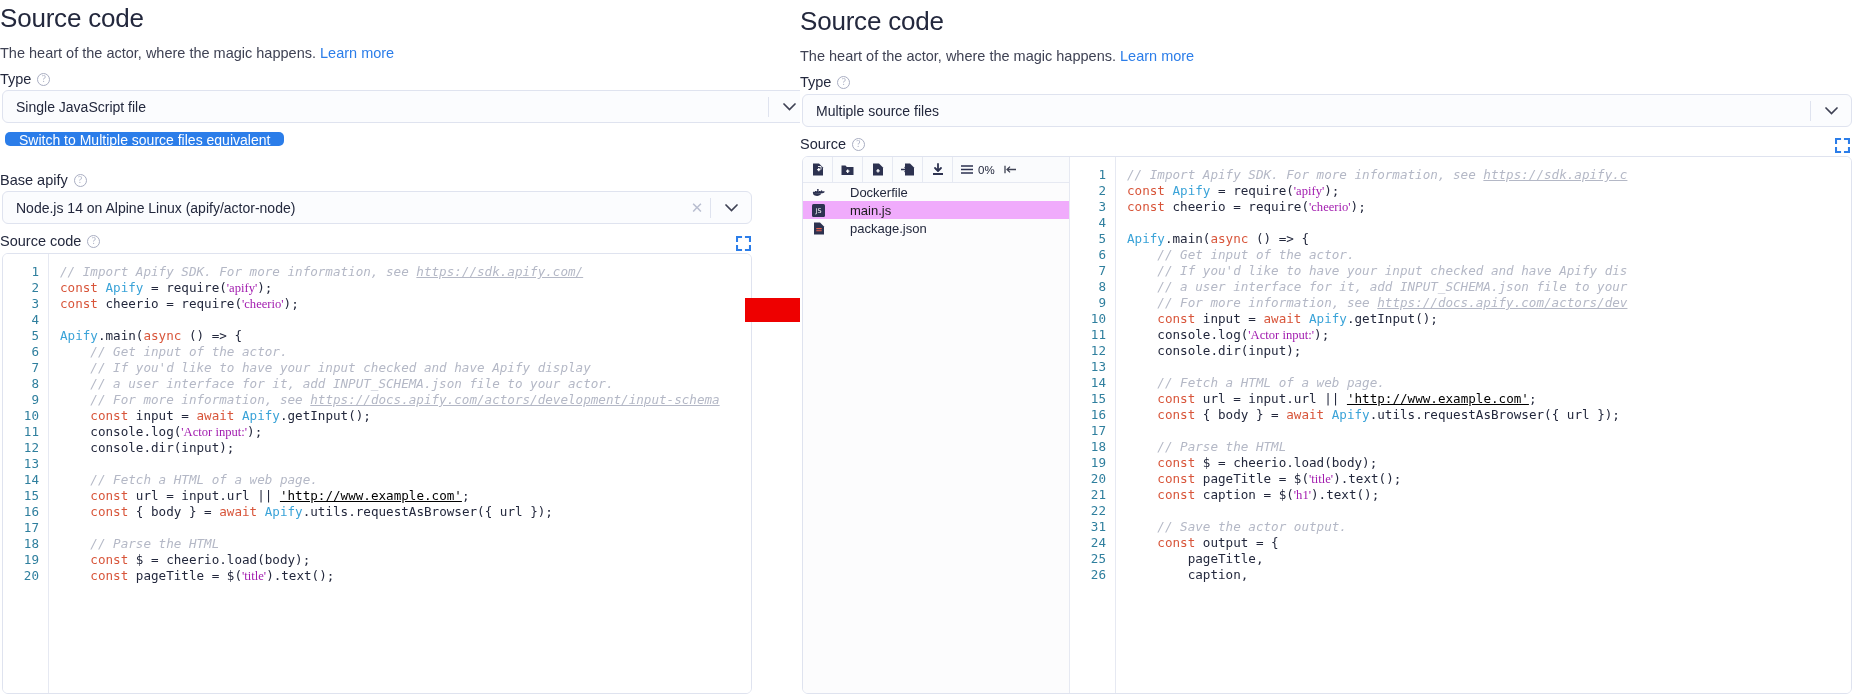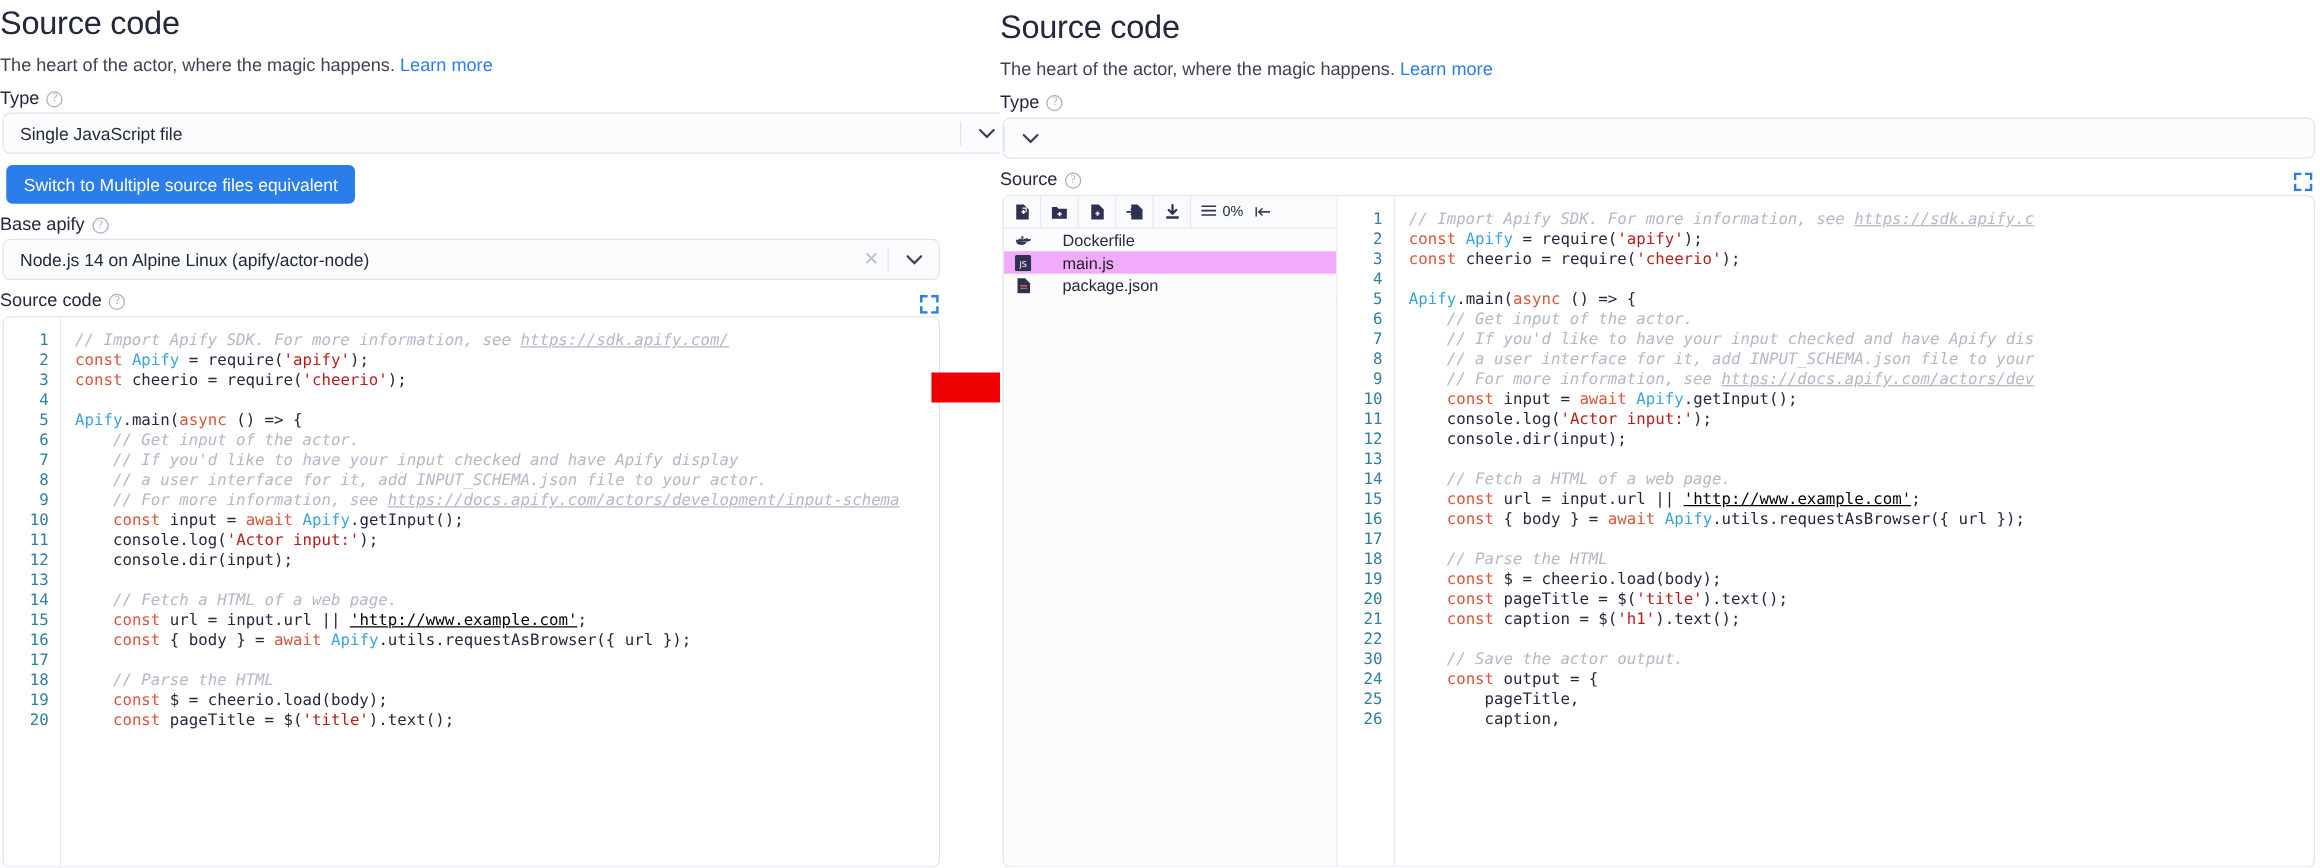--- a/index.html
+++ b/index.html
@@ -96,21 +96,21 @@
     cursor: pointer;
   }
 
   .btn-primary {
     background: #2b7de9;
     color: #ffffff;
     border: none;
     border-radius: 5px;
     font-size: 14px;
     font-family: "Liberation Sans", sans-serif;
-    height: 31px;
+    height: 14px;
     padding: 0 14px;
     cursor: pointer;
     white-space: nowrap;
   }
 
   
   .code-box {
     border: 1px solid #dfe3ef;
     border-radius: 6px;
     background: #ffffff;
@@ -147,21 +147,21 @@
     white-space: pre;
     overflow: hidden;
     flex: 1;
   }
   .code-lines div { height: 16px; }
 
   
   .t-cmt  { color: #b4b8c6; font-style: italic; }
   .t-kw   { color: #d8553a; }
   .t-cls  { color: #3aa3d8; }
-  .t-str  { color: #b91c1c; }
+  .t-str  { color: #a21caf; font-family: Liberation Serif, serif; }
   .t-txt  { color: #23283d; }
   .t-url  { color: #b4b8c6; font-style: italic; text-decoration: underline; }
   .t-strurl { color: #000000; text-decoration: underline; }
 
   
   .file-toolbar {
     display: flex;
     align-items: stretch;
     border-bottom: 1px solid #e6e9f2;
     background: #fafbfd;
@@ -301,20 +301,21 @@
       <span>The heart of the actor, where the magic happens.</span>
       <a class="link">Learn more</a>
     </div>
 
     <div class="field-label" style="position:absolute;left:0px;top:74px;">
       <span>Type</span>
       <span class="help-icon">?</span>
     </div>
 
     <div class="select-box" style="position:absolute;left:2px;top:94px;width:1050px;">
+      <span class="select-value">Multiple source files</span>
       <span class="select-sep"></span>
       <span class="caret">
         <svg width="13" height="8" viewBox="0 0 13 8">
             <path d="M1 1l5.5 5.5L12 1" stroke="#3f4254" stroke-width="1.7" fill="none" stroke-linecap="round"></path>
           </svg>
       </span>
     </div>
 
     <div class="field-label" style="position:absolute;left:0px;top:136px;">
       <span>Source</span>
@@ -430,21 +431,21 @@
                 <div>13</div>
                 <div>14</div>
                 <div>15</div>
                 <div>16</div>
                 <div>17</div>
                 <div>18</div>
                 <div>19</div>
                 <div>20</div>
                 <div>21</div>
                 <div>22</div>
-                <div>30</div>
+                <div>31</div>
                 <div>24</div>
                 <div>25</div>
                 <div>26</div>
               </div>
             <div class="code-lines" id="right-code"><div><span class="t-cmt">// Import Apify SDK. For more information, see </span><span class="t-url">https://sdk.apify.c</span></div><div><span class="t-kw">const</span><span class="t-txt"> </span><span class="t-cls">Apify</span><span class="t-txt"> = require(</span><span class="t-str">'apify'</span><span class="t-txt">);</span></div><div><span class="t-kw">const</span><span class="t-txt"> cheerio = require(</span><span class="t-str">'cheerio'</span><span class="t-txt">);</span></div><div>&nbsp;</div><div><span class="t-cls">Apify</span><span class="t-txt">.main(</span><span class="t-kw">async</span><span class="t-txt"> () =&gt; {</span></div><div><span class="t-cmt">    // Get input of the actor.</span></div><div><span class="t-cmt">    // If you'd like to have your input checked and have Apify dis</span></div><div><span class="t-cmt">    // a user interface for it, add INPUT_SCHEMA.json file to your</span></div><div><span class="t-cmt">    // For more information, see </span><span class="t-url">https://docs.apify.com/actors/dev</span></div><div><span class="t-txt">    </span><span class="t-kw">const</span><span class="t-txt"> input = </span><span class="t-kw">await</span><span class="t-txt"> </span><span class="t-cls">Apify</span><span class="t-txt">.getInput();</span></div><div><span class="t-txt">    console.log(</span><span class="t-str">'Actor input:'</span><span class="t-txt">);</span></div><div><span class="t-txt">    console.dir(input);</span></div><div>&nbsp;</div><div><span class="t-cmt">    // Fetch a HTML of a web page.</span></div><div><span class="t-txt">    </span><span class="t-kw">const</span><span class="t-txt"> url = input.url || </span><span class="t-strurl">'http://www.example.com'</span><span class="t-txt">;</span></div><div><span class="t-txt">    </span><span class="t-kw">const</span><span class="t-txt"> { body } = </span><span class="t-kw">await</span><span class="t-txt"> </span><span class="t-cls">Apify</span><span class="t-txt">.utils.requestAsBrowser({ url });</span></div><div>&nbsp;</div><div><span class="t-cmt">    // Parse the HTML</span></div><div><span class="t-txt">    </span><span class="t-kw">const</span><span class="t-txt"> $ = cheerio.load(body);</span></div><div><span class="t-txt">    </span><span class="t-kw">const</span><span class="t-txt"> pageTitle = $(</span><span class="t-str">'title'</span><span class="t-txt">).text();</span></div><div><span class="t-txt">    </span><span class="t-kw">const</span><span class="t-txt"> caption = $(</span><span class="t-str">'h1'</span><span class="t-txt">).text();</span></div><div>&nbsp;</div><div><span class="t-cmt">    // Save the actor output.</span></div><div><span class="t-txt">    </span><span class="t-kw">const</span><span class="t-txt"> output = {</span></div><div><span class="t-txt">        pageTitle,</span></div><div><span class="t-txt">        caption,</span></div></div>
           </div>
         </div>
       </div>
     </div>
   </div>

